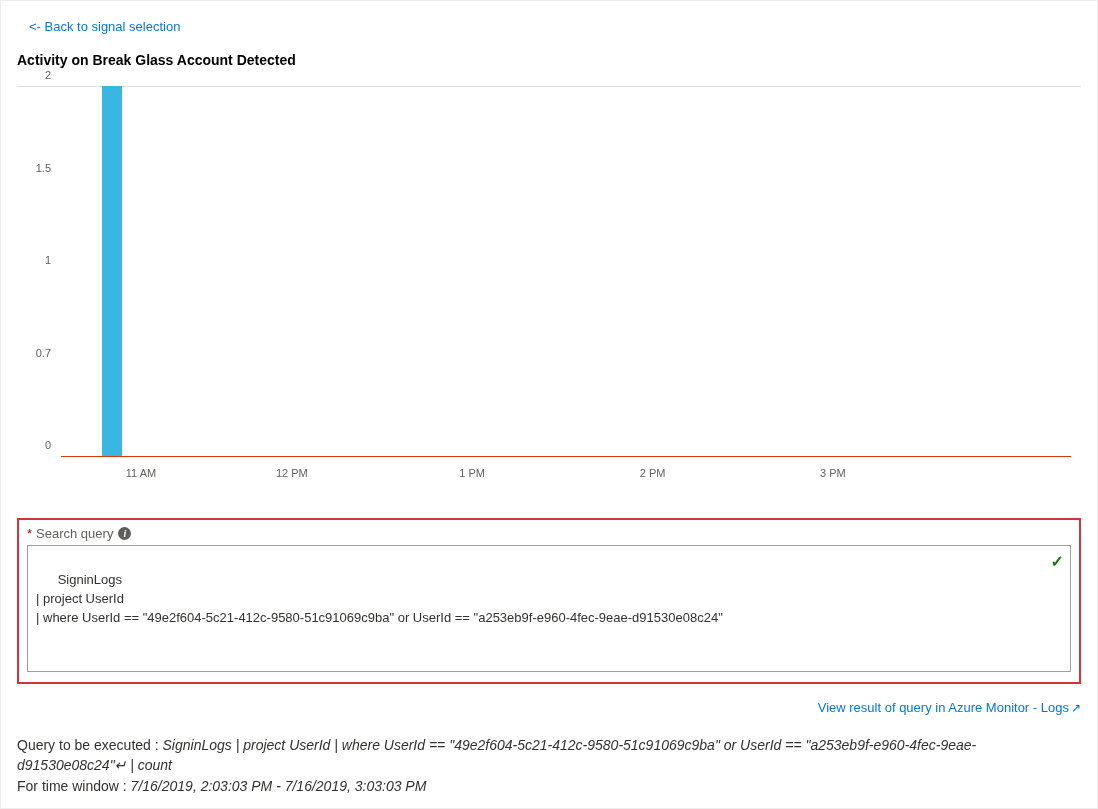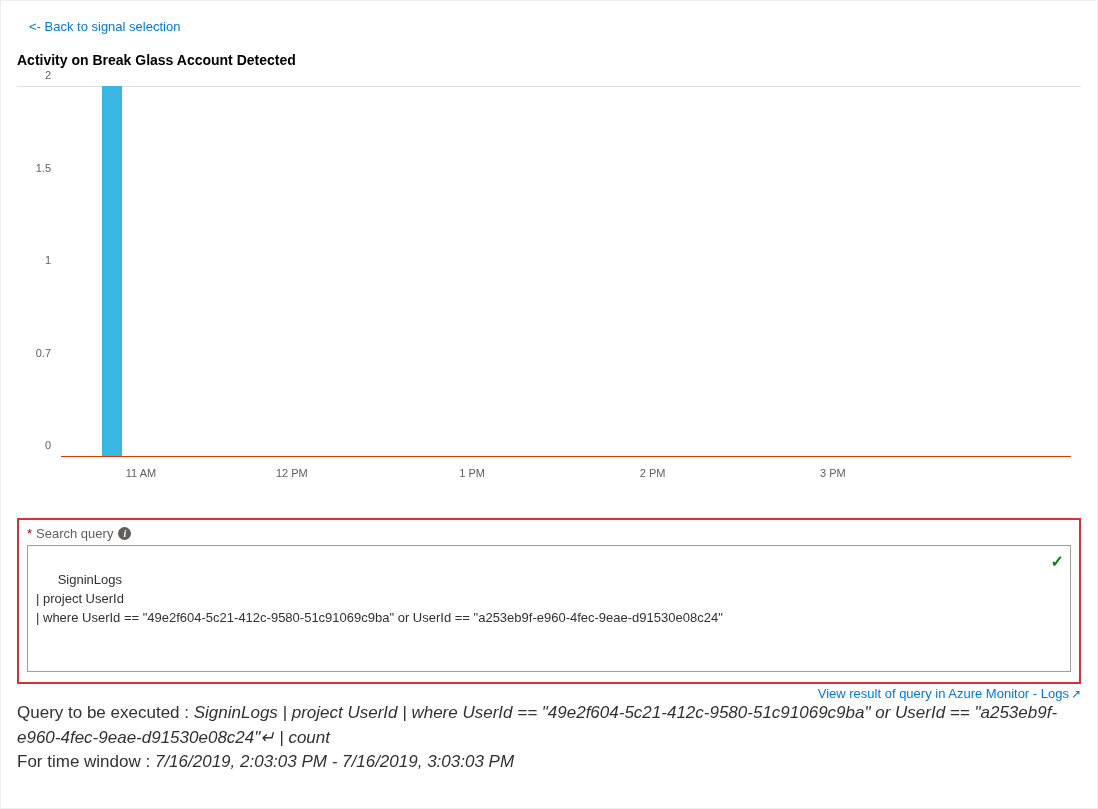--- a/index.html
+++ b/index.html
@@ -134,31 +134,31 @@
     right: 6px;
     top: 4px;
     color: #107c10;
     font-size: 16px;
     font-weight: 700;
   }
   .view-result-link {
     text-align: right;
     color: #0078d4;
     font-size: 13px;
-    margin-top: 2px;
+    margin-top: 16px;
     cursor: pointer;
   }
   .ext-icon {
     font-size: 12px;
     margin-left: 2px;
   }
   .summary {
-    font-size: 17px;
+    font-size: 14px;
     color: #323130;
-    margin-top: 0;
+    margin-top: 20px;
     line-height: 1.45;
   }
   .summary .label { color: #323130; }
   .summary .val { font-style: italic; }
 </style>
 </head>
 <body>
 
 <div class="panel">
 

